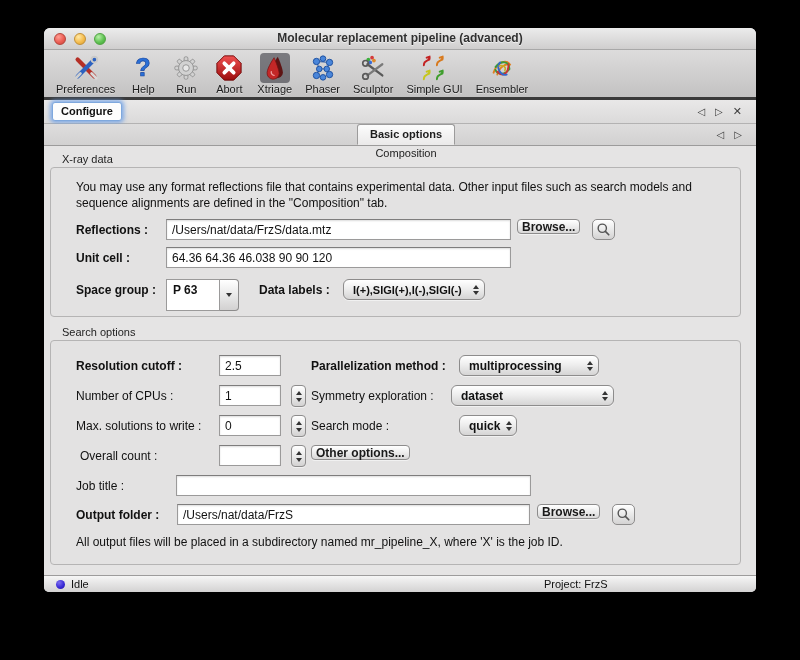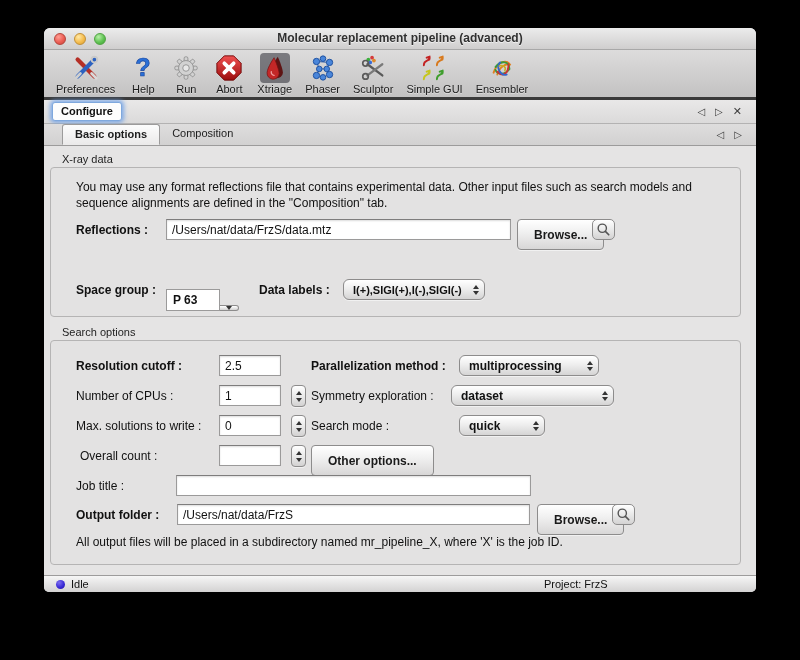--- a/index.html
+++ b/index.html
@@ -33,57 +33,57 @@
   .config-chip { position:absolute; left:8px; top:2px; padding:2px 8px 3px 8px;
                  background:#fdfdfd; border:1px solid #7fa8dd; border-radius:3px;
                  font-size:11px; font-weight:bold; color:#111;
                  box-shadow:0 0 4px 2px rgba(110,160,230,.85); }
   .nav { position:absolute; top:0; height:100%; display:flex; align-items:center;
          gap:10px; font-size:10px; color:#3c3c3c; }
   .nav1 { right:14px; } .nav2 { right:14px; }
   .nav span { cursor:default; }
   
   .tabrow { height:22px; background:linear-gradient(#dedddd,#d2d1d1);
-            border-bottom:1px solid #9c9b9b; position:relative; padding-left:18px;
-            display:flex; align-items:flex-start; }
+            border-bottom:1px solid #9c9b9b; position:relative; padding-left:12px;
+            display:flex; align-items:center;flex-direction:column; }
   .tab { font-size:11px; padding:3px 12px 4px 12px; color:#1d1d1d; }
   .tab.active { background:linear-gradient(#fcfcfc,#ebeaea); border:1px solid #9c9b9b;
                 border-bottom:1px solid #ebeaea; border-radius:3px 3px 0 0;
                 font-weight:bold; margin-bottom:-1px; }
   
   .content { position:relative; padding:4px 0 0 6px; }
   .section-label { font-size:11px; color:#1e1e1e; margin:3px 0 2px 12px; }
   .groupbox { width:691px; border:1px solid #b5b4b4; border-radius:4px;
               background:#e3e2e2; position:relative; }
   .gb1 { height:150px; } .gb2 { height:225px; }
   .desc { position:absolute; left:25px; top:11px; width:648px; font-size:12px;
           line-height:16px; color:#111; }
   .row { position:absolute; left:25px; right:8px; height:22px; }
   .row > * { position:absolute; top:0; }
   .flabel { font-size:12px; color:#111; line-height:22px; white-space:nowrap; }
   .bold { font-weight:bold; }
   .tfield { height:21px; background:#fff; border:1px solid #9b9a9a; border-top-color:#7e7d7d;
             font-family:"Liberation Sans",sans-serif; font-size:12px; color:#111;
             padding:0 5px; box-shadow:inset 0 1px 2px rgba(0,0,0,.14); outline:none; }
-  .aquabtn { height:31px; border:1px solid #8d8c8c; border-radius:4px;
+  .aquabtn { height:15px; border:1px solid #8d8c8c; border-radius:4px;
              background:linear-gradient(#ffffff,#efefef 45%,#d8d7d7);
              font-family:"Liberation Sans",sans-serif; font-size:12px; font-weight:bold;
-             color:#1a1a1a; padding:0 16px; box-shadow:0 1px 0 rgba(255,255,255,.5); }
+             color:#1a1a1a; padding:0 4px; box-shadow:0 1px 0 rgba(255,255,255,.5); }
   .magbtn { width:23px; height:21px; border:1px solid #8d8c8c; border-radius:5px;
             background:linear-gradient(#ffffff,#e9e9e9 50%,#d4d3d3);
             display:flex; align-items:center; justify-content:center; }
   .popup { height:21px; border:1px solid #8d8c8c; border-radius:6px;
            background:linear-gradient(#ffffff,#eeeeee 45%,#d5d4d4);
            display:flex; align-items:center; justify-content:space-between;
            font-size:12px; font-weight:bold; color:#111; padding:0 5px 0 9px;
            box-shadow:0 1px 0 rgba(255,255,255,.5); }
   .arrows { display:flex; flex-direction:column; align-items:center; gap:2px; margin-left:6px;}
   .arr-up { width:0; height:0; border-left:3.5px solid transparent; border-right:3.5px solid transparent; border-bottom:4.5px solid #333; }
   .arr-dn { width:0; height:0; border-left:3.5px solid transparent; border-right:3.5px solid transparent; border-top:4.5px solid #333; }
-  .combo { display:flex; height:32px;align-items:flex-end; }
+  .combo { display:flex; height:32px; }
   .combo .cfield { width:54px; background:#fff; border:1px solid #9b9a9a;
                    font-size:12px; font-weight:bold; color:#111; line-height:20px; padding-left:6px; }
   .combo .cbtn { width:19px; border:1px solid #8d8c8c; border-left:none; border-radius:0 4px 4px 0;
                  background:linear-gradient(#ffffff,#e9e9e9 50%,#d2d1d1);
                  display:flex; align-items:center; justify-content:center; }
   .stepper { width:15px; height:22px; border:1px solid #8d8c8c; border-radius:4px;
              background:linear-gradient(#ffffff,#ececec 45%,#d3d2d2);
              display:flex; flex-direction:column; align-items:center; justify-content:center; gap:3px;
              box-shadow:0 1px 0 rgba(255,255,255,.5); }
   .note { position:absolute; left:25px; font-size:12px; color:#111; }
@@ -278,20 +278,24 @@
         <span class="flabel bold" style="left:0">Reflections :</span>
         <input class="tfield" style="left: 90px; width: 345px;" value="/Users/nat/data/FrzS/data.mtz">
         <button class="aquabtn" style="left:441px">Browse...</button>
         <span class="magbtn" style="left:516px">
           <svg width="15" height="15" viewBox="0 0 16 16">
             <circle cx="6.7" cy="6.7" r="4.4" fill="none" stroke="#555" stroke-width="1.5"></circle>
             <line x1="10" y1="10" x2="13.6" y2="13.6" stroke="#555" stroke-width="1.8" stroke-linecap="round"></line>
           </svg>
         </span>
       </div>
+      <div class="row" style="top:79px">
+        <span class="flabel bold" style="left:0">Unit cell :</span>
+        <input class="tfield" style="left: 90px; width: 345px;" value="64.36 64.36 46.038 90 90 120">
+      </div>
       <div class="row" style="top:111px">
         <span class="flabel bold" style="left:0">Space group :</span>
         <span class="combo" style="left:90px">
           <span class="cfield">P 63</span>
           <span class="cbtn">
               <span class="arr-dn"></span>
             </span>
         </span>
         <span class="flabel bold" style="left:183px">Data labels :</span>
         <span class="popup" style="left:267px; width:142px">
@@ -335,21 +339,21 @@
         </span>
       </div>
       <div class="row" style="top:74px">
         <span class="flabel" style="left:0">Max. solutions to write :</span>
         <input class="tfield" style="left: 143px; width: 62px;" value="0">
         <span class="stepper" style="left:215px">
             <span class="arr-up"></span>
             <span class="arr-dn"></span>
           </span>
         <span class="flabel" style="left:235px">Search mode :</span>
-        <span class="popup" style="left:383px; width:86px">
+        <span class="popup" style="left:383px; width:58px">
           <span>quick</span>
           <span class="arrows">
               <span class="arr-up"></span>
               <span class="arr-dn"></span>
             </span>
         </span>
       </div>
       <div class="row" style="top:104px">
         <span class="flabel" style="left:4px">Overall count :</span>
         <input class="tfield" style="left: 143px; width: 62px;" value="">

